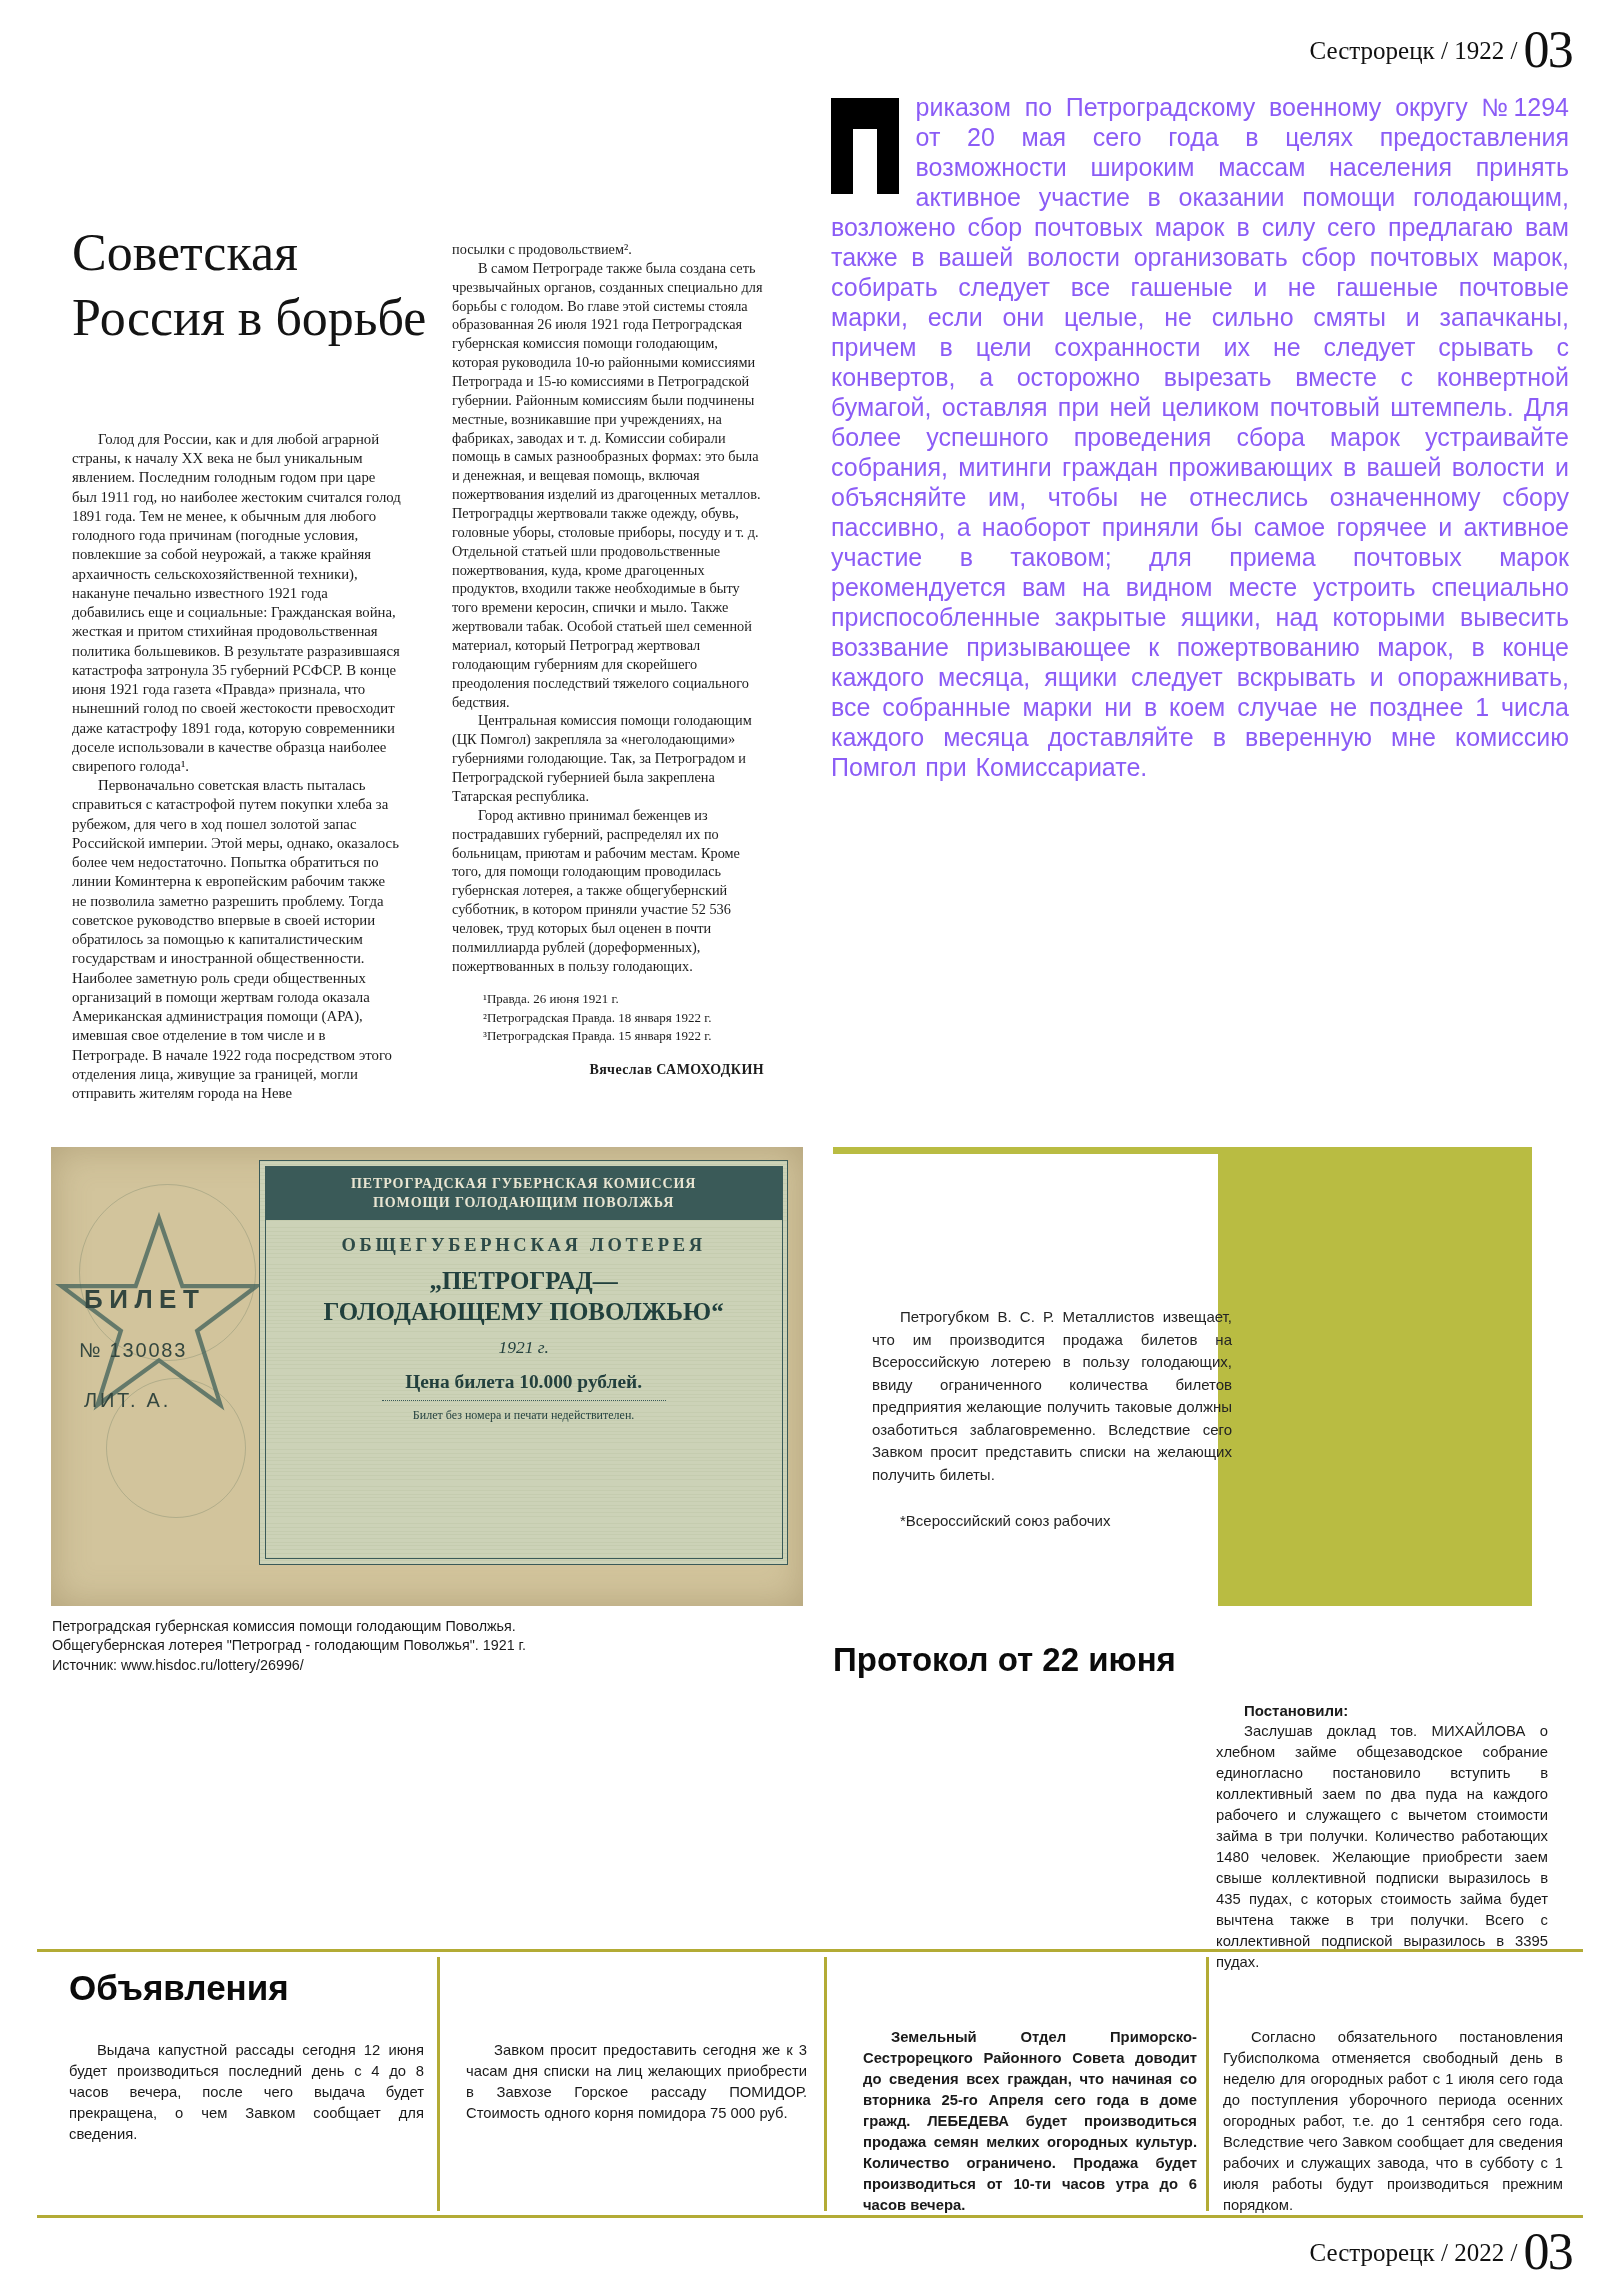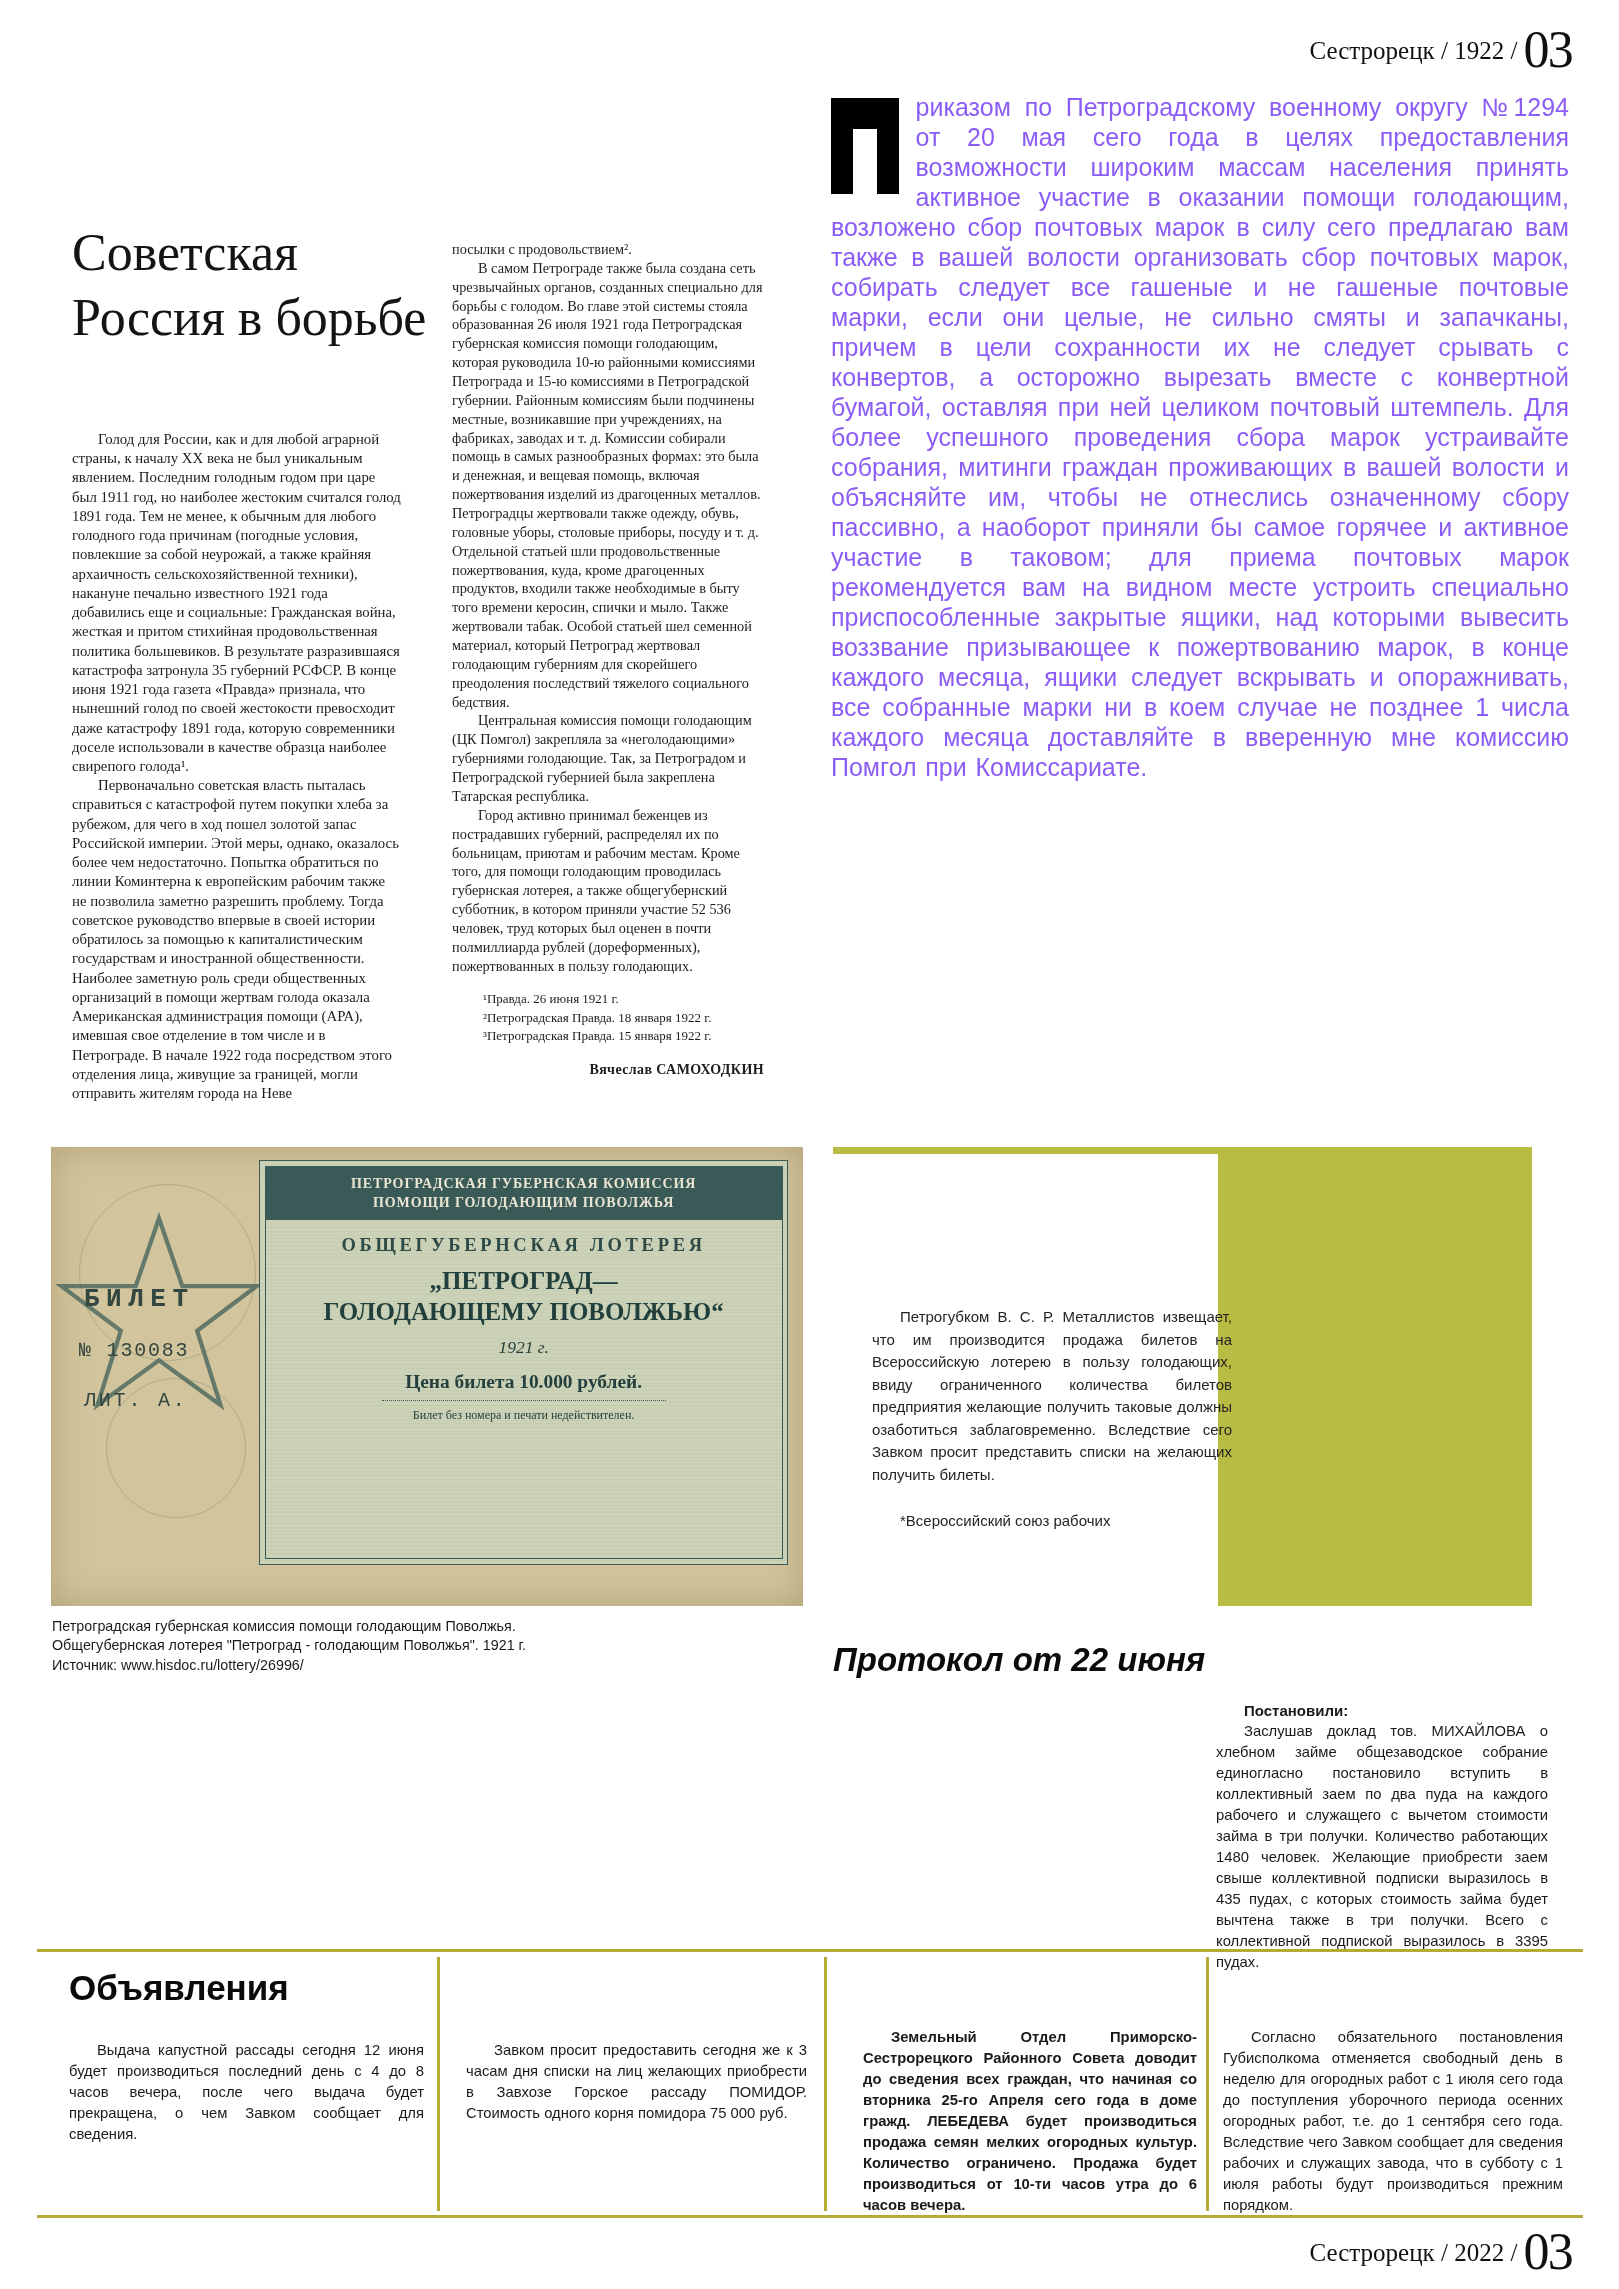--- a/index.html
+++ b/index.html
@@ -36,21 +36,21 @@
   .rule{position:absolute;left:37px;width:1546px;height:2.8px;background:var(--olive_line,#b3ab35);}
   .rule.top{top:1949px;} .rule.bottom{top:2215px;}
   .vsep{position:absolute;top:1957px;height:254px;width:2.8px;background:var(--olive_line,#b3ab35);}
 
   
   .ticket{position:absolute;left:51px;top:1147px;width:752px;height:459px;background:var(--ticket_beige,#d2c49c);
           box-shadow:inset 0 0 37px rgba(120,100,60,.35);}
   .wmark{position:absolute;border:1.8px solid rgba(90,110,90,.28);border-radius:50%;}
   .ticket svg{position:absolute;left:1.8px;top:65px;}
   .t-left{position:absolute;left:0;top:0;width:208px;height:100%;color:#33463f;
-          font-family:Liberation Mono, monospace;}
+          font-family:Liberation Sans, sans-serif;}
   .t-label{position:absolute;left:33px;top:137px;font-size:26px;font-weight:700;letter-spacing:6.5px;}
   .t-num{position:absolute;left:28px;top:192px;font-size:20px;letter-spacing:1.8px;}
   .t-ser{position:absolute;left:33px;top:242px;font-size:20px;letter-spacing:2.8px;}
   .panel{position:absolute;left:208px;top:13px;right:14.8px;bottom:41px;
          background:repeating-linear-gradient(0deg,#ccd2b7 0 2.8px,#c5ccaf 2.8px 3.7px);
          border:1.8px solid var(--teal_dark,#3a5a58);padding:4.6px;}
   .panel-inner{border:0.9px solid var(--teal_dark,#3a5a58);height:100%;box-sizing:border-box;
                font-family:"Liberation Serif",serif;color:#23403e;text-align:center;}
   .t-bar{background:var(--teal_dark,#3a5a58);color:#e9e5d2;padding:8.3px 3.7px 7.4px;
          font-weight:700;font-size:14px;letter-spacing:0.9px;line-height:1.35;}
@@ -64,21 +64,21 @@
   
   .caption{position:absolute;left:52px;top:1617px;width:498px;font-size:14.3px;line-height:1.35;color:#1b1b1b;}
 
   
   .notice{position:absolute;left:832px;top:1306px;width:360px;font-size:15px;line-height:1.5;
           text-align:justify;color:#242424;margin-left:40px;}
   .notice p{margin:0;text-indent:28px;}
   .notice .star{margin-top:24px;text-align:left;}
 
   
-  .protocol-title{position:absolute;left:833px;top:1641px;font-size:33px;font-weight:700;color:#0b0b0b;font-style:italic;}
+  .protocol-title{position:absolute;left:833px;top:1641px;font-size:33px;font-weight:700;color:#0b0b0b;}
   .pcol{position:absolute;top:1700px;font-size:14.8px;line-height:1.42;text-align:justify;color:#1a1a1a;}
   .pcol.left{left:833px;width:360px;}
   .pcol.right{left:1216px;width:332px;}
   .pcol h4{margin:0;padding-left:28px;font-size:15px;}
   .pcol p{margin:0;text-indent:28px;}
 
   
   .ann-title{position:absolute;left:69px;top:1968px;font-size:35px;font-weight:700;color:#0b0b0b;}
   .acol{position:absolute;font-size:14.8px;line-height:1.42;text-align:justify;color:#1a1a1a;}
   .acol p{margin:0;text-indent:28px;}

